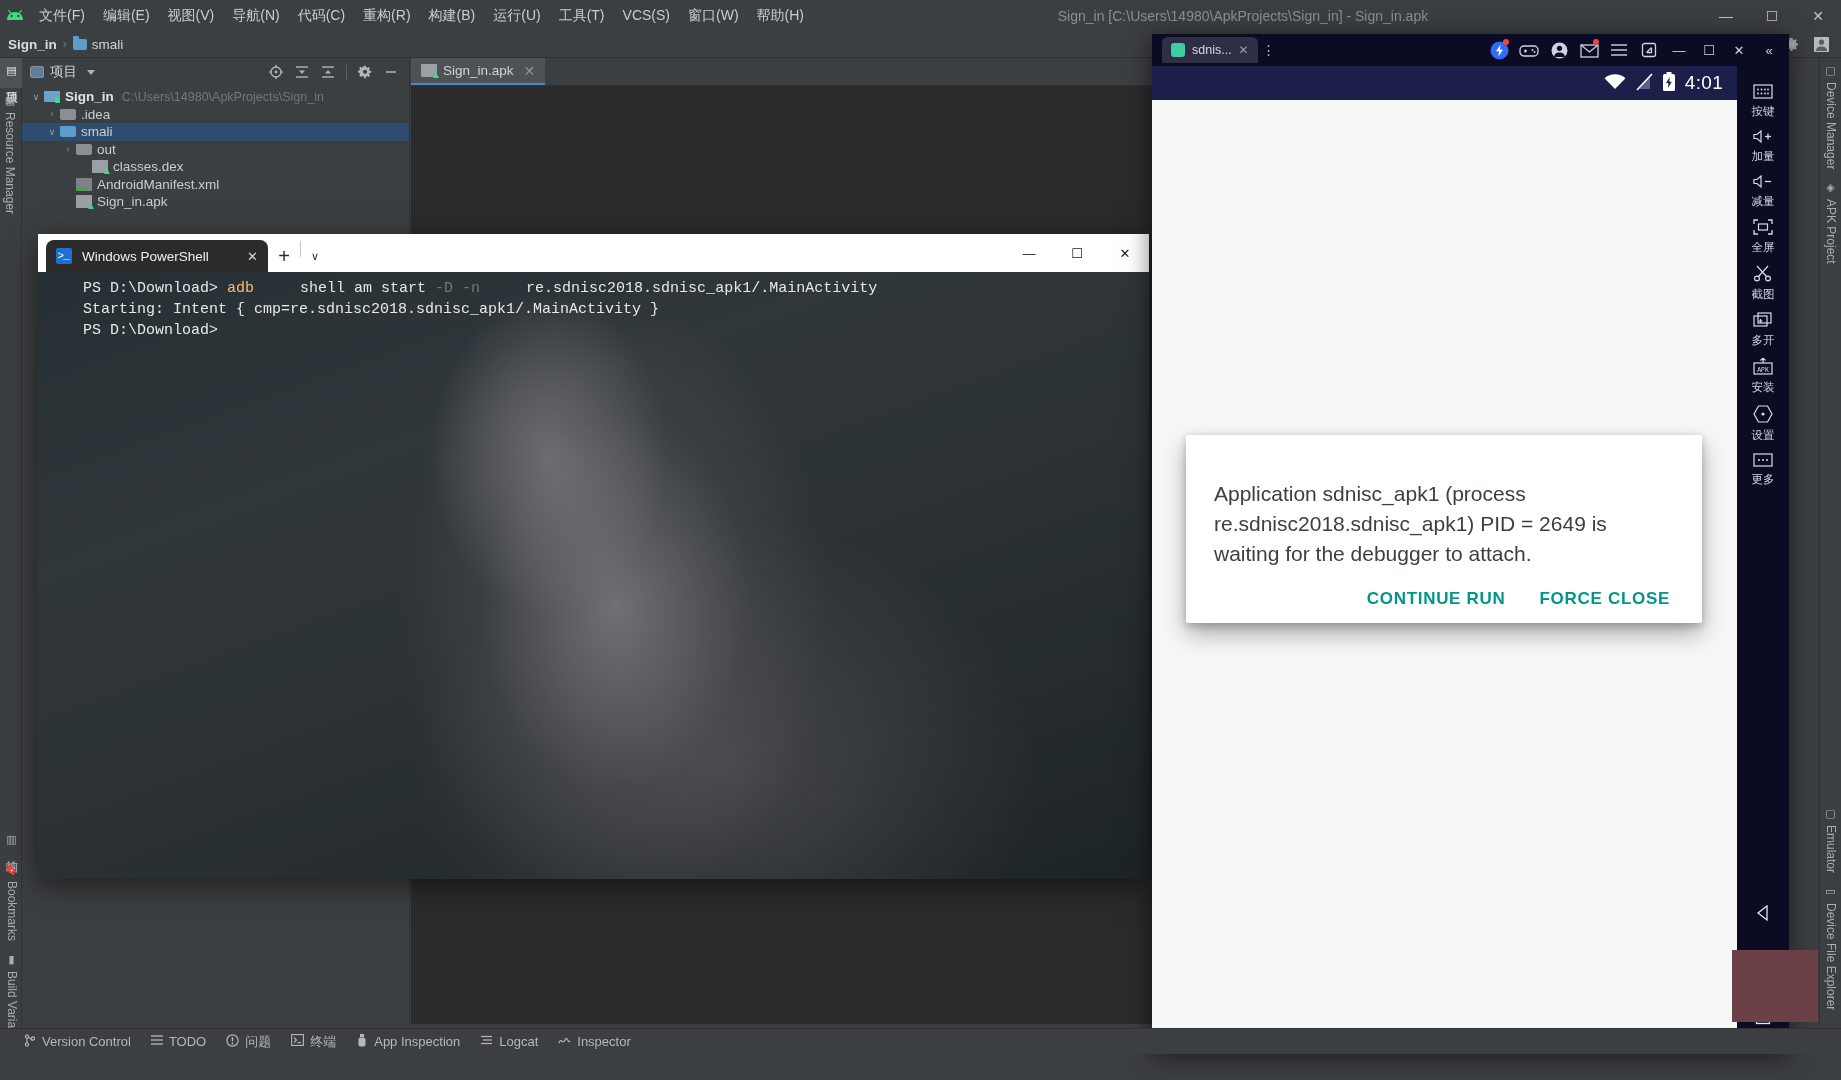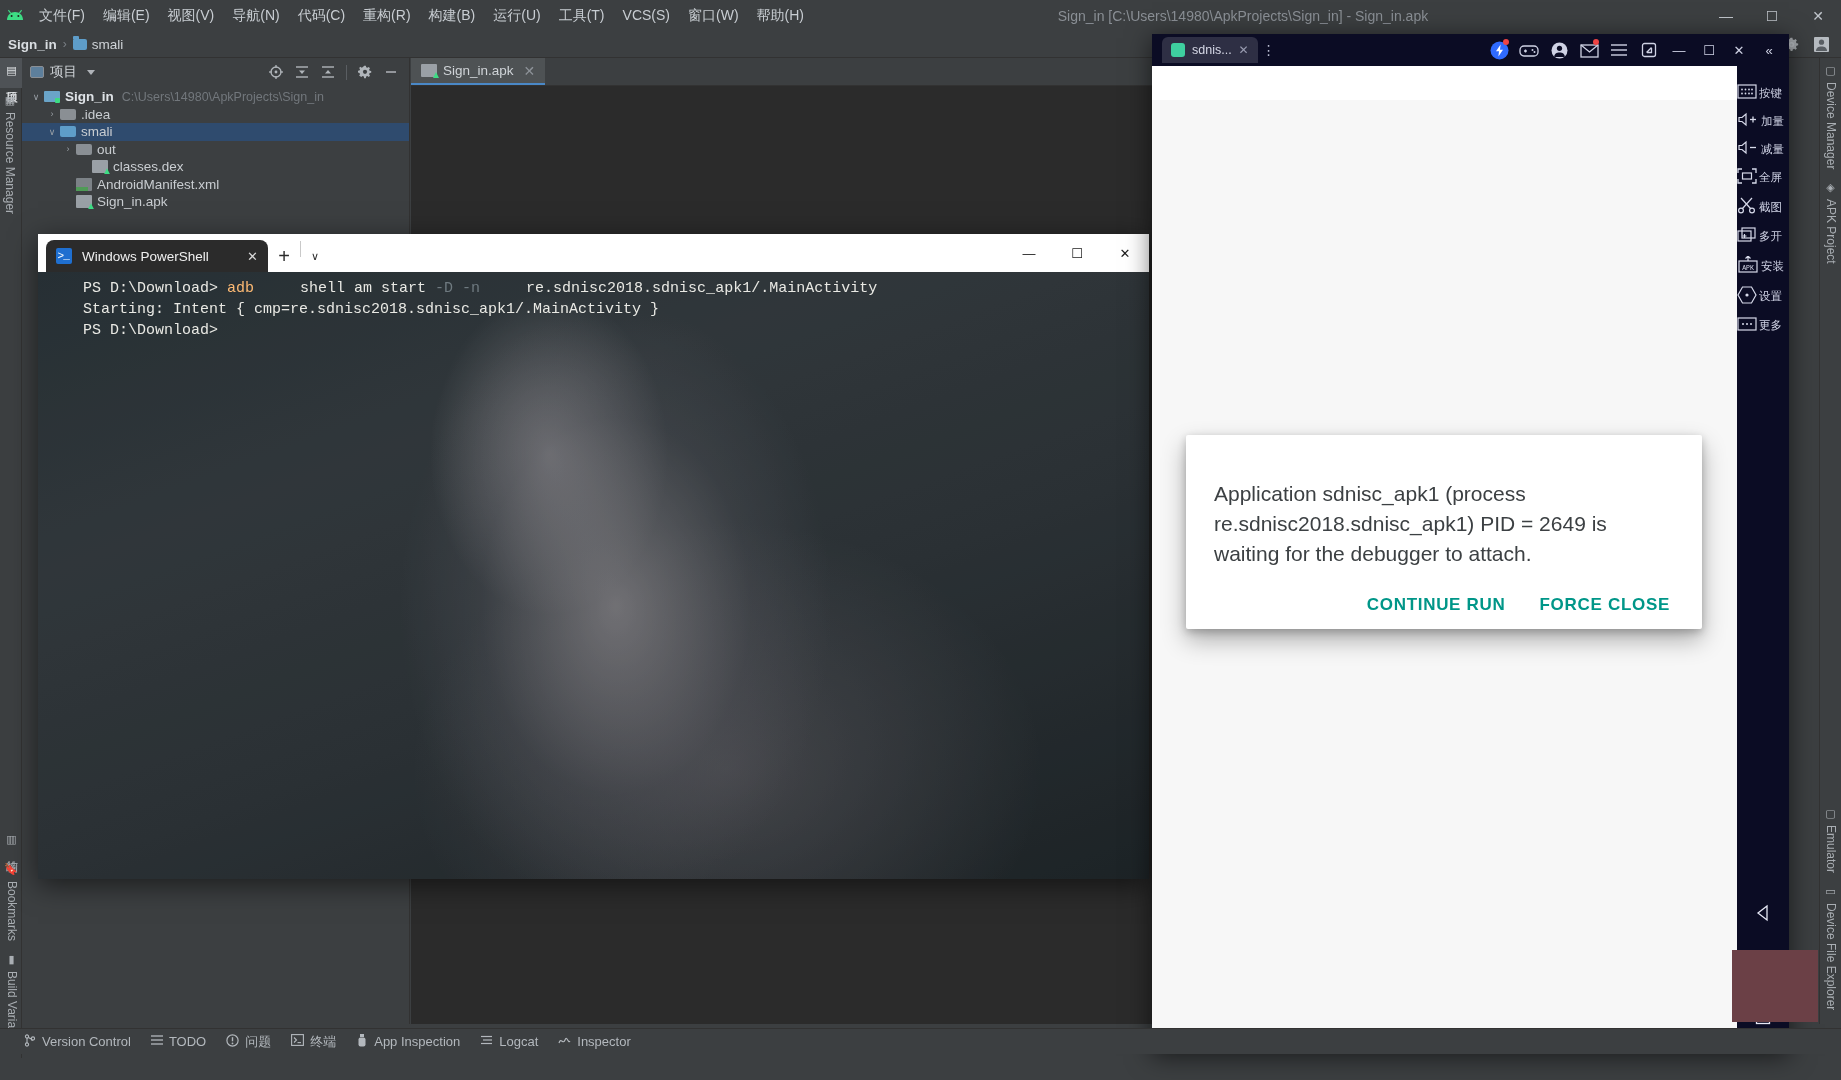--- a/index.html
+++ b/index.html
@@ -196,29 +196,29 @@
   .and-content { position:absolute; left:0; top:34px; width:100%; height:952px; background:#f7f7f7; }
 
   .dlg {
     position:absolute; left: 34px; top: 335px; width: 516px;
     background:#fff; border-radius: 2px;
     box-shadow: 0 11px 24px rgba(0,0,0,.30), 0 3px 8px rgba(0,0,0,.22);
     padding: 26px 28px 14px 28px;
   }
   .dlg-title { font-size: 27px; font-weight: bold; color:#202124; letter-spacing:-.2px; }
   .dlg-msg { margin-top: 18px; font-size: 21px; line-height: 30px; color:#3c4043; }
-  .dlg-actions { margin-top: 26px; display:flex; justify-content:flex-end; gap: 34px; padding-right: 4px;}
+  .dlg-actions { margin-top: 20px; display:flex; justify-content:flex-end; gap: 34px; padding-right: 4px;}
   .dlg-btn { font-size: 17px; font-weight: bold; letter-spacing:.7px; }
 
   .emu-sidebar {
     position:absolute; right:0; top:32px; width:52px; height:986px;
     background:#0b0c24; display:flex; flex-direction:column; align-items:center;
     padding-top: 12px;
   }
-  .side-btn { width:52px; padding:6px 0 4px 0; display:flex; align-items:center; gap:2px; color:#d7daea;}
+  .side-btn { width:52px; padding:6px 0 4px 0; display:flex; flex-direction:column; align-items:center; gap:2px; color:#d7daea;}
   .side-lbl { font-size:11.5px; color:#cfd2e4; }
   .side-nav { margin-top:auto; padding-bottom: 22px; display:flex; flex-direction:column; align-items:center; gap:26px;}
   .navbtn { width:26px;height:26px;display:flex;align-items:center;justify-content:center;color:#e6e8f5;}
 
   
   .rightstrip {
     position:absolute; right:0; top:58px; width:22px; height:966px;
     background:#3c3f41; border-left:1px solid #323232;
     display:flex; flex-direction:column; align-items:center;
   }
@@ -520,20 +520,41 @@
             </svg>
         </div>
         <div class="emu-ico">—</div>
         <div class="emu-ico">☐</div>
         <div class="emu-ico">✕</div>
         <div class="emu-ico">«</div>
       </div>
     </div>
 
     <div class="emu-screen">
+      <div class="and-status">
+        <span>
+          <svg width="24" height="18" viewBox="0 0 24 18">
+              <path d="M12 16 1.5 5.2C4.4 2.6 8 1.2 12 1.2s7.6 1.4 10.5 4z" fill="#fff"></path>
+            </svg>
+        </span>
+        <span>
+          <svg width="17" height="18" viewBox="0 0 17 18">
+              <path d="M14 2 14 16 3 16z" fill="#5b5f8c"></path>
+              <line x1="1" y1="17" x2="16" y2="1" stroke="#fff" stroke-width="1.6"></line>
+            </svg>
+        </span>
+        <span>
+          <svg width="14" height="20" viewBox="0 0 14 20">
+              <rect x="4.5" y="0" width="5" height="2" fill="#fff"></rect>
+              <rect x="1" y="2" width="12" height="17" rx="1.5" fill="#fff"></rect>
+              <path d="M7.8 5 4 11h2.4L6 16l3.8-6.3H7.3z" fill="#1c1f4a"></path>
+            </svg>
+        </span>
+        <span class="and-time">4:01</span>
+      </div>
 
       <div class="and-content">
         <div class="dlg">
           <div class="dlg-msg">Application sdnisc_apk1 (process re.sdnisc2018.sdnisc_apk1) PID = 2649 is waiting for the debugger to attach.</div>
           <div class="dlg-actions">
             <div class="dlg-btn" style="color:#009688">CONTINUE RUN</div>
             <div class="dlg-btn" style="color:#009688">FORCE CLOSE</div>
           </div>
         </div>
       </div>

